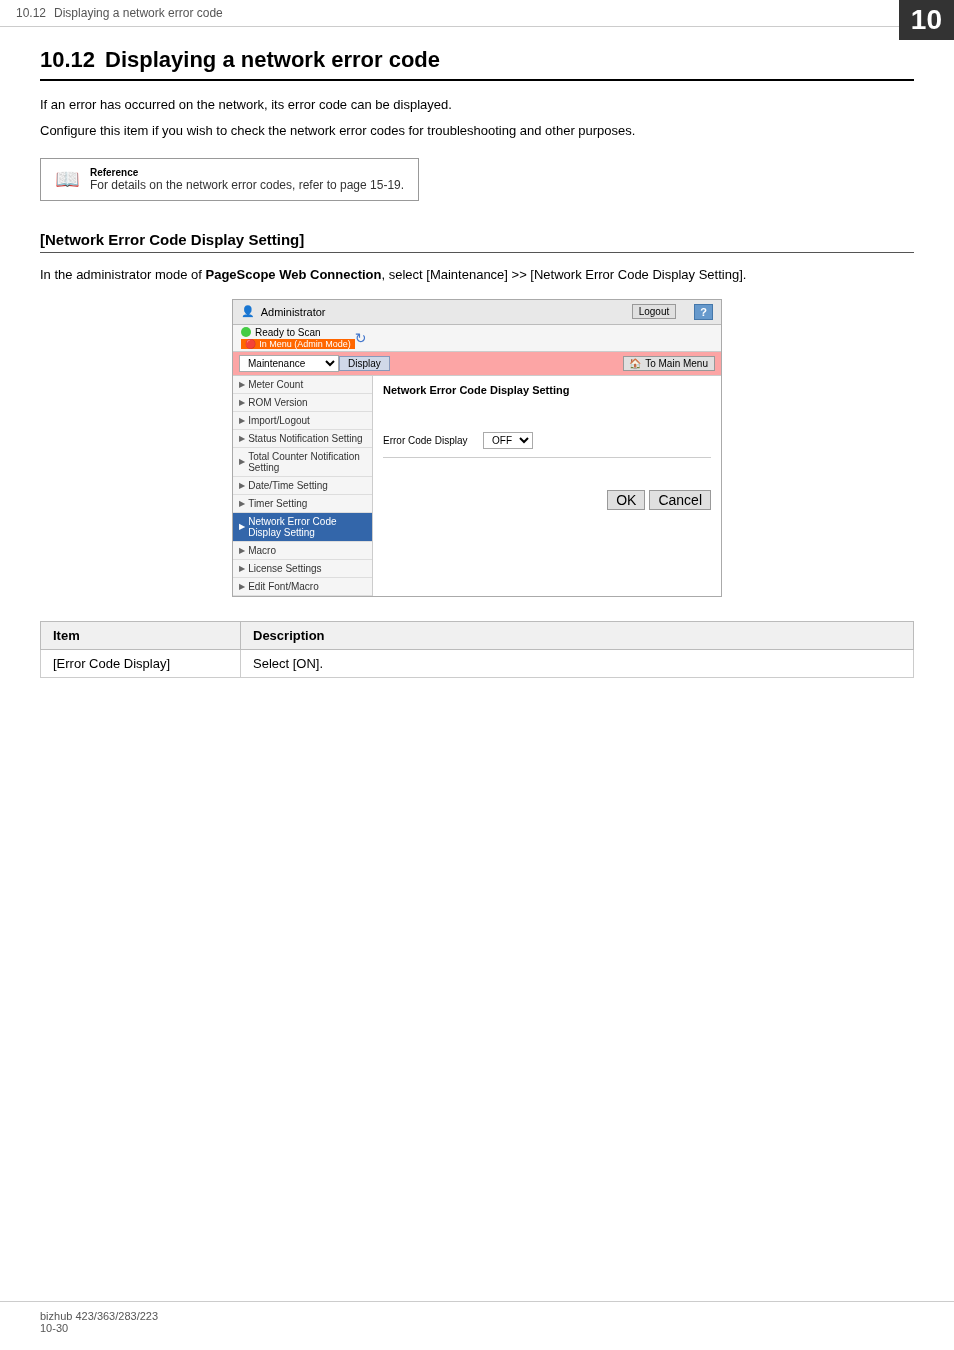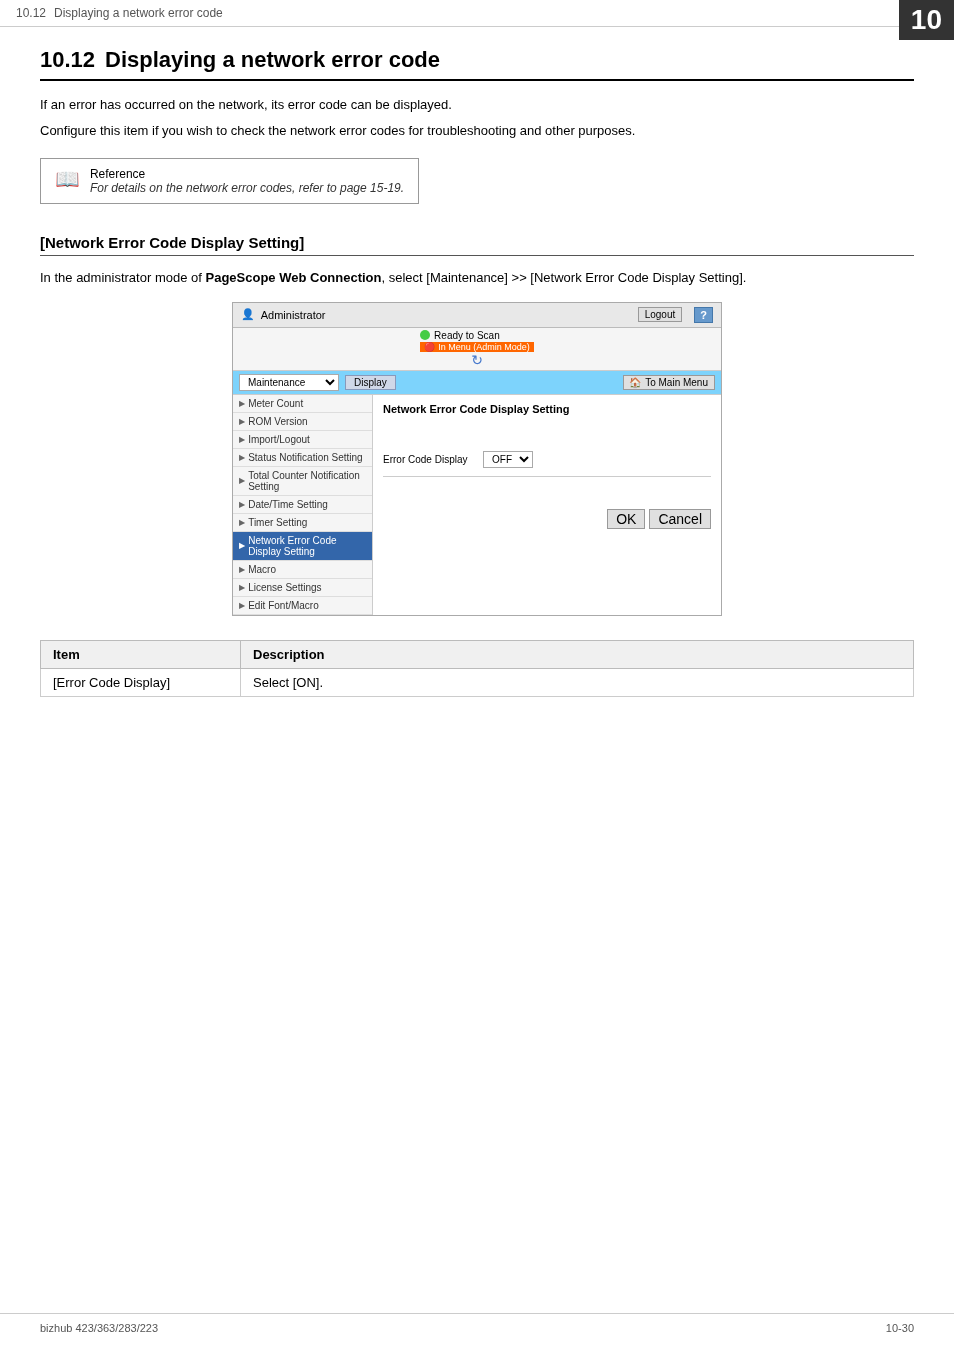--- a/index.html
+++ b/index.html
@@ -60,22 +60,22 @@
       align-items: flex-start;
       gap: 10px;
       margin: 12px 0;
       max-width: 560px;
     }
     .reference-icon {
       font-size: 20px;
       line-height: 1;
       margin-top: 2px;
     }
-    .reference-title { font-weight: normal; font-size: 12px; }
-    .reference-italic { font-style: italic; font-size: 12px; color: #333; }
+    .reference-title { font-weight: bold; font-size: 10px; }
+    .reference-italic { font-size: 12px; color: #333; }
 
     
     .sub-heading {
       font-size: 15px;
       font-weight: bold;
       margin: 18px 0 10px 0;
       border-bottom: 1px solid #555;
       padding-bottom: 4px;
     }
 
@@ -105,21 +105,21 @@
     }
     .web-ui-topbar-left {
       display: flex;
       align-items: center;
       gap: 6px;
       font-size: 11px;
     }
     .web-ui-topbar-right {
       display: flex;
       align-items: center;
-      gap: 12px;
+      gap: 18px;
     }
     .logout-btn {
       background: #e0e0e0;
       border: 1px solid #999;
       padding: 1px 6px;
       font-size: 10px;
       cursor: pointer;
     }
     .help-btn {
       background: #6699cc;
@@ -130,21 +130,20 @@
       font-weight: bold;
     }
 
     .web-ui-statusbar {
       background: #f5f5f5;
       border-bottom: 1px solid #ccc;
       padding: 2px 8px;
       font-size: 10px;
       display: flex;
       align-items: center;
-      flex-direction: column;
     }
     .web-ui-statusbar-left {
       display: flex;
       flex-direction: column;
       gap: 1px;
     }
     .status-row {
       display: flex;
       align-items: center;
       gap: 4px;
@@ -164,26 +163,26 @@
       align-items: center;
       gap: 3px;
     }
     .refresh-icon {
       color: #4477cc;
       font-size: 14px;
       cursor: pointer;
     }
 
     .web-ui-nav {
-      background: #7dd3fc;
+      background: #fca5a5;
       border-bottom: 1px solid #ccc;
       padding: 3px 6px;
       display: flex;
       align-items: center;
-      gap: 6px;
+      gap: 0;
     }
     .nav-dropdown {
       border: 1px solid #aaa;
       background: #fff;
       padding: 1px 4px;
       font-size: 10px;
       width: 100px;
     }
     .display-btn {
       background: #d0d8e8;
@@ -303,20 +302,21 @@
       bottom: 16px;
       left: 0;
       right: 0;
       display: flex;
       justify-content: space-between;
       padding: 0 40px;
       font-size: 11px;
       color: #555;
       border-top: 1px solid #ccc;
       padding-top: 8px;
+      flex-direction: column;
     }
 
     .chapter-number-box {
       position: absolute;
       top: 0;
       right: 0;
       background: #333;
       color: #fff;
       font-size: 28px;
       font-weight: bold;

